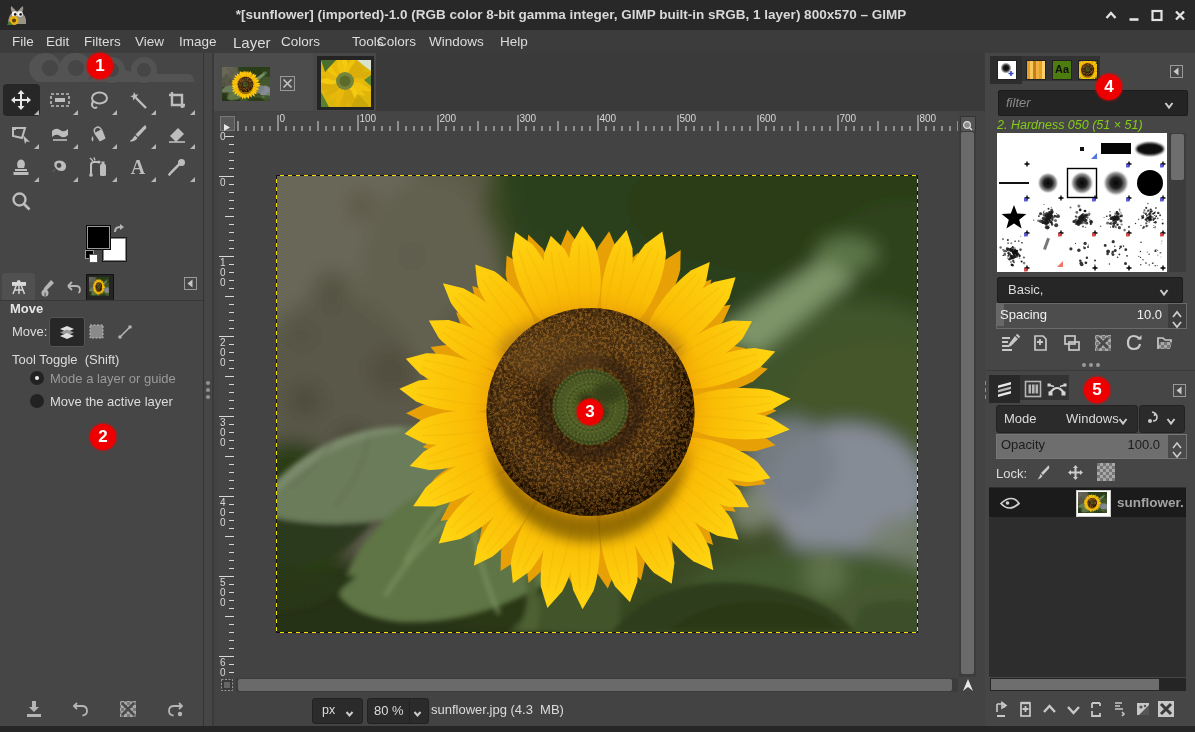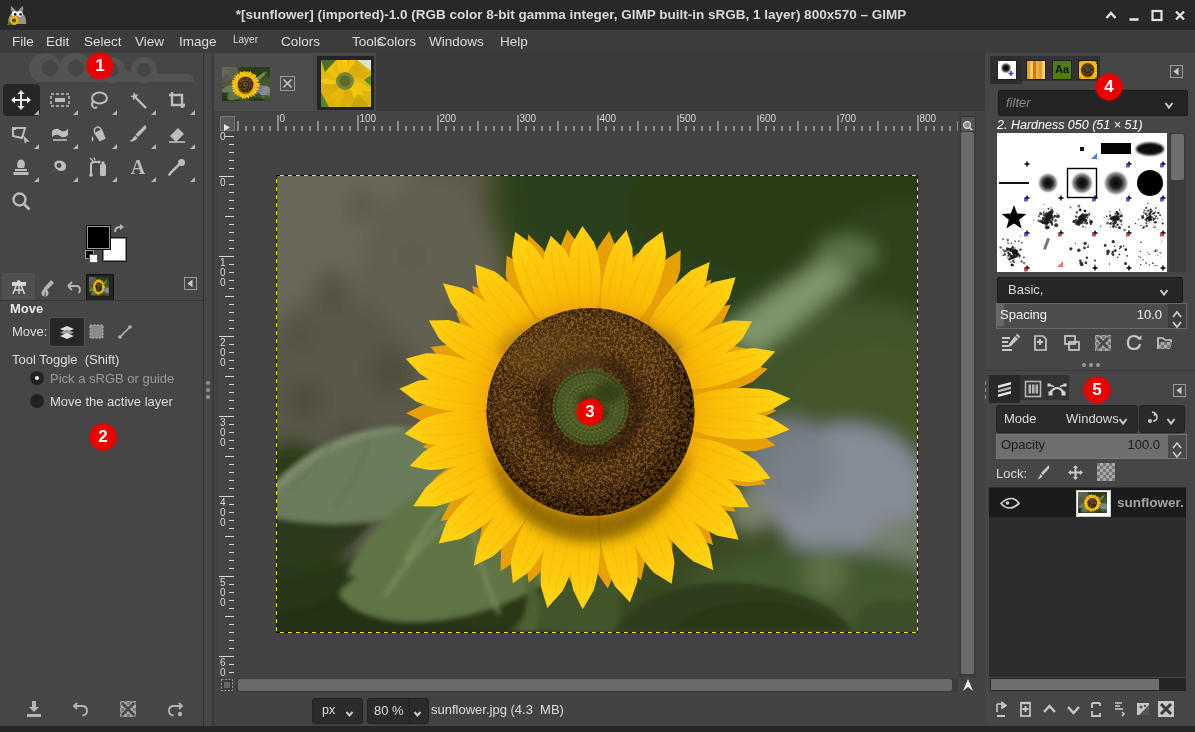--- a/index.html
+++ b/index.html
@@ -393,24 +393,24 @@
     </svg></div>
 <div class="abs" style="left:1150px;top:7px;"><svg width="14" height="16" viewBox="0 0 14 16" style="">
       <rect x="2.5" y="4" width="9" height="9" fill="none" stroke="#e2e2e2" stroke-width="2.2"></rect>
     </svg></div>
 <div class="abs" style="left:1173px;top:7px;"><svg width="14" height="16" viewBox="0 0 14 16" style="">
       <path d="M3 4.5 L11 12.5 M11 4.5 L3 12.5" stroke="#e2e2e2" stroke-width="2.4"></path>
     </svg></div>
 <div class="abs" style="left:0;top:30px;width:1195px;height:23px;background:#3c3c3c;"></div>
 <div class="abs t" style="left:12px;top:34px;font-size:13.5px;">File</div>
 <div class="abs t" style="left:46px;top:34px;font-size:13.5px;">Edit</div>
-<div class="abs t" style="left:84px;top:34px;font-size:13.5px;">Select</div>
+<div class="abs t" style="left:84px;top:34px;font-size:13.5px;">Filters</div>
 <div class="abs t" style="left:135px;top:34px;font-size:13.5px;">View</div>
 <div class="abs t" style="left:179px;top:34px;font-size:13.5px;">Image</div>
-<div class="abs t" style="left:233px;top:34px;font-size:10px;">Layer</div>
+<div class="abs t" style="left:233px;top:34px;font-size:15px;">Layer</div>
 <div class="abs t" style="left:281px;top:34px;font-size:13.5px;">Colors</div>
 <div class="abs t" style="left:352px;top:34px;font-size:13.5px;">Tools</div>
 <div class="abs t" style="left:377px;top:34px;font-size:13.5px;">Colors</div>
 <div class="abs t" style="left:429px;top:34px;font-size:13.5px;">Windows</div>
 <div class="abs t" style="left:500px;top:34px;font-size:13.5px;">Help</div>
 <div class="abs" style="left:0;top:53px;width:203px;height:673px;background:#464646;"></div>
 <div style="position:absolute;left:24px;top:46px;"><svg width="172" height="38" viewBox="0 0 172 38" style="">
       <path d="M14 36 C2 30 2 12 16 8 C26 5 34 10 36 18 C38 10 48 4 58 8 C70 12 72 28 62 36 Z" fill="#535353"></path>
     <circle cx="26" cy="22" r="8" fill="#464646"></circle>
       <circle cx="52" cy="22" r="8" fill="#464646"></circle>
@@ -579,21 +579,21 @@
       <rect x="2" y="2" width="13" height="13" fill="#8a8a8a" stroke="#bbb" stroke-dasharray="2,1.5"></rect>
     </svg></div>
 <div class="abs" style="left:116px;top:323px;"><svg width="18" height="18" viewBox="0 0 18 18" style="">
       <circle cx="4" cy="14" r="1.8" fill="#b5b5b5"></circle>
       <circle cx="14" cy="4" r="1.8" fill="#b5b5b5"></circle>
       <path d="M5 13 L13 5" stroke="#b5b5b5" stroke-width="1.6"></path>
     </svg></div>
 <div class="abs t" style="left:12px;top:352px;">Tool Toggle&nbsp;&nbsp;(Shift)</div>
 <div class="abs" style="left:30px;top:371px;width:14px;height:14px;border-radius:50%;background:#222;"></div>
 <div class="abs" style="left:35px;top:376px;width:4px;height:4px;border-radius:50%;background:#eee;"></div>
-<div class="abs" style="left:50px;top:371px;color:#9a9a9a;font-size:13px;">Pick a sRGB or guide</div>
+<div class="abs" style="left:50px;top:371px;color:#9a9a9a;font-size:13px;">Mode a layer or guide</div>
 <div class="abs" style="left:30px;top:394px;width:14px;height:14px;border-radius:50%;background:#222;"></div>
 <div class="abs t" style="left:50px;top:394px;">Move the active layer</div>
 <svg width="0" height="0" style="position:absolute">
     <defs>
       <pattern id="chk" width="6" height="6" patternUnits="userSpaceOnUse">
         <rect width="6" height="6" fill="#a8a8a8"></rect>
         <rect width="3" height="3" fill="#777"></rect>
         <rect x="3" y="3" width="3" height="3" fill="#777"></rect>
       </pattern>
     </defs>
@@ -962,21 +962,21 @@
     </svg></div>
 <div class="abs" style="left:1170px;top:64px;"><svg width="13" height="13" viewBox="0 0 13 13" style="">
       <rect x="0.5" y="0.5" width="12" height="12" fill="none" stroke="#9a9a9a"></rect>
       <path d="M8.5 2.5 L3.5 6.5 L8.5 10.5 Z" fill="#c8c8c8"></path>
     </svg></div>
 <div class="abs" style="left:998px;top:90px;width:188px;height:24px;background:#242424;border:1px solid #1c1c1c;border-radius:2px;"></div>
 <div class="abs" style="left:1006px;top:95px;color:#8a8a8a;font-style:italic;font-size:13px;">filter</div>
 <div class="abs" style="left:1163px;top:97px;"><svg width="12" height="12" viewBox="0 0 12 12" style="">
       <path d="M2.5 4 L6.0 8.5 L9.5 4" fill="none" stroke="#ccc" stroke-width="2"></path>
     </svg></div>
-<div class="abs" style="left:997px;top:118px;color:#ffffff;font-style:italic;font-size:12.5px;">2. Hardness 050 (51 × 51)</div>
+<div class="abs" style="left:997px;top:118px;color:#84cc16;font-style:italic;font-size:12.5px;">2. Hardness 050 (51 × 51)</div>
 <div class="abs" style="left:997px;top:133px;width:170px;height:139px;"><svg width="170" height="139" viewBox="0 0 170 139">
       <defs>
         <radialGradient id="softdot">
           <stop offset="0" stop-color="#050505"></stop>
           <stop offset="0.4" stop-color="#222"></stop>
           <stop offset="0.75" stop-color="#9a9a9a"></stop>
           <stop offset="1" stop-color="#fff" stop-opacity="0"></stop>
         </radialGradient>
         <filter id="bblur">
           <feGaussianBlur stdDeviation="1.2"></feGaussianBlur>

